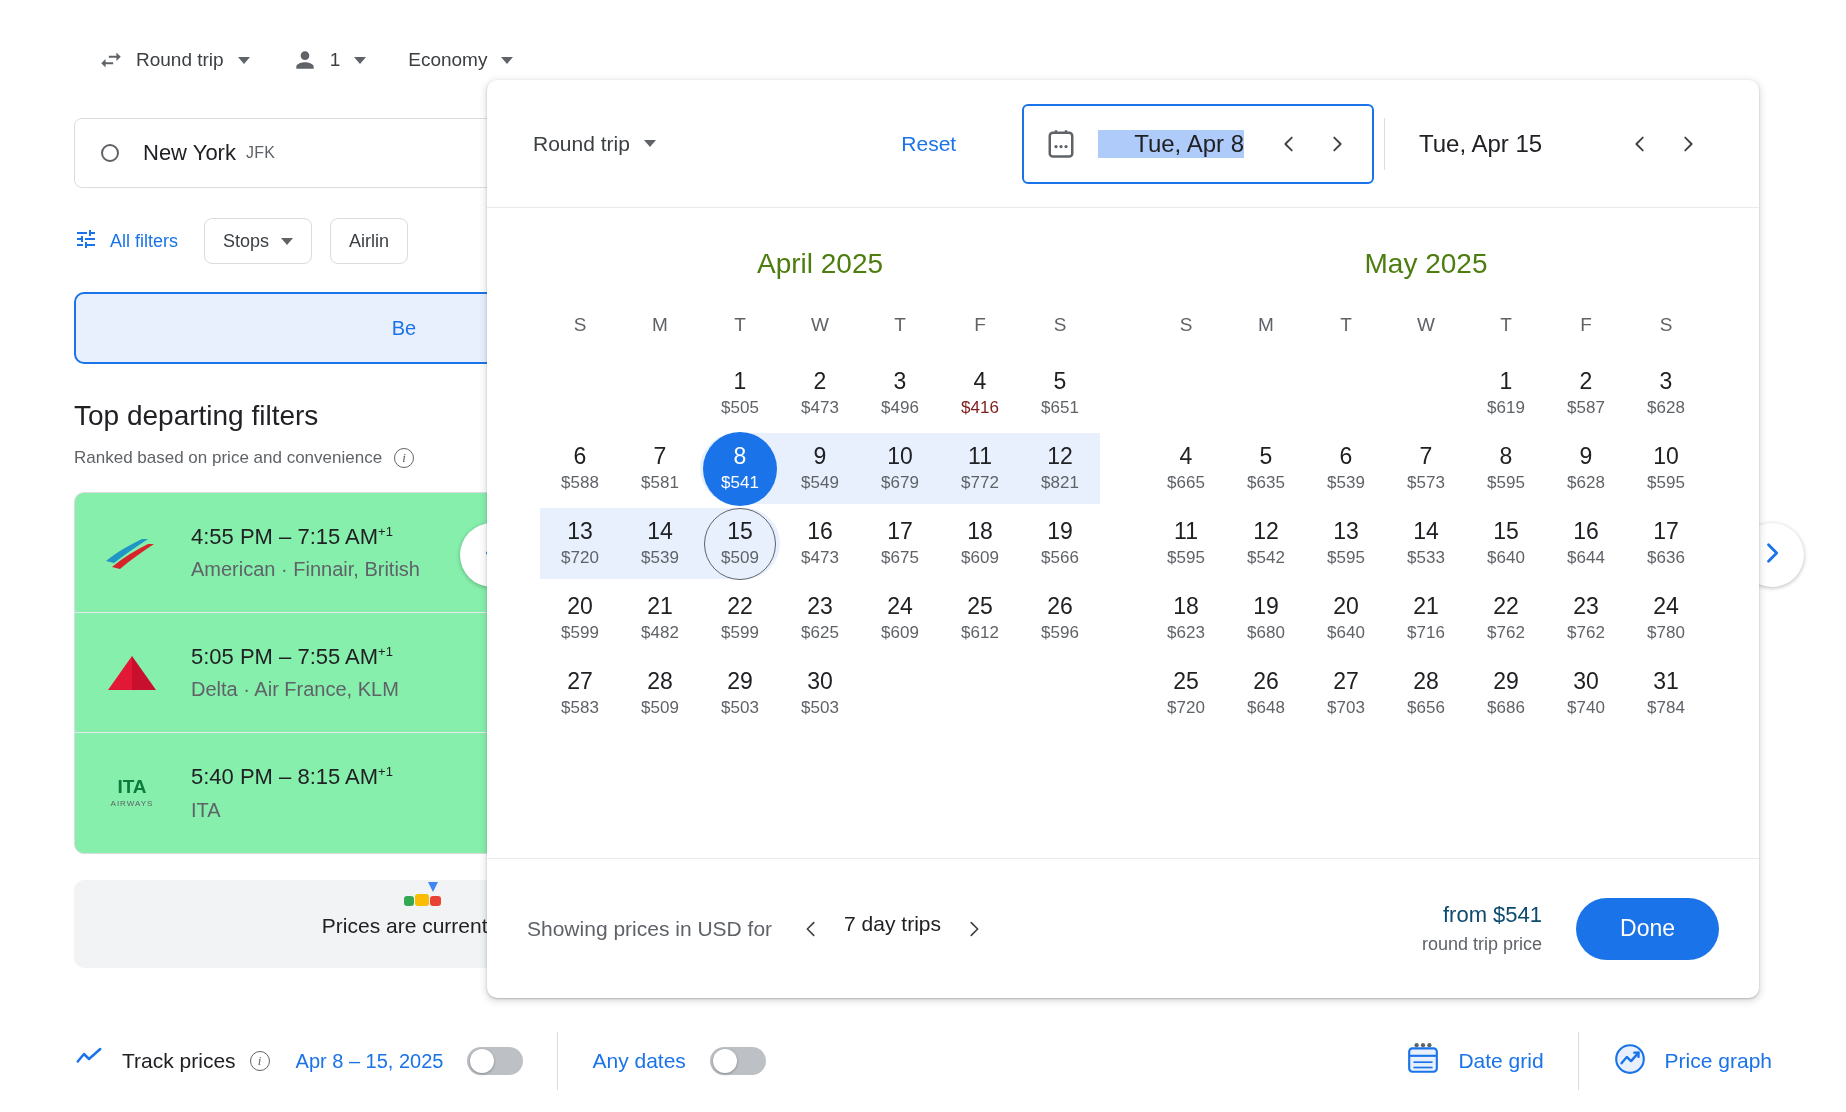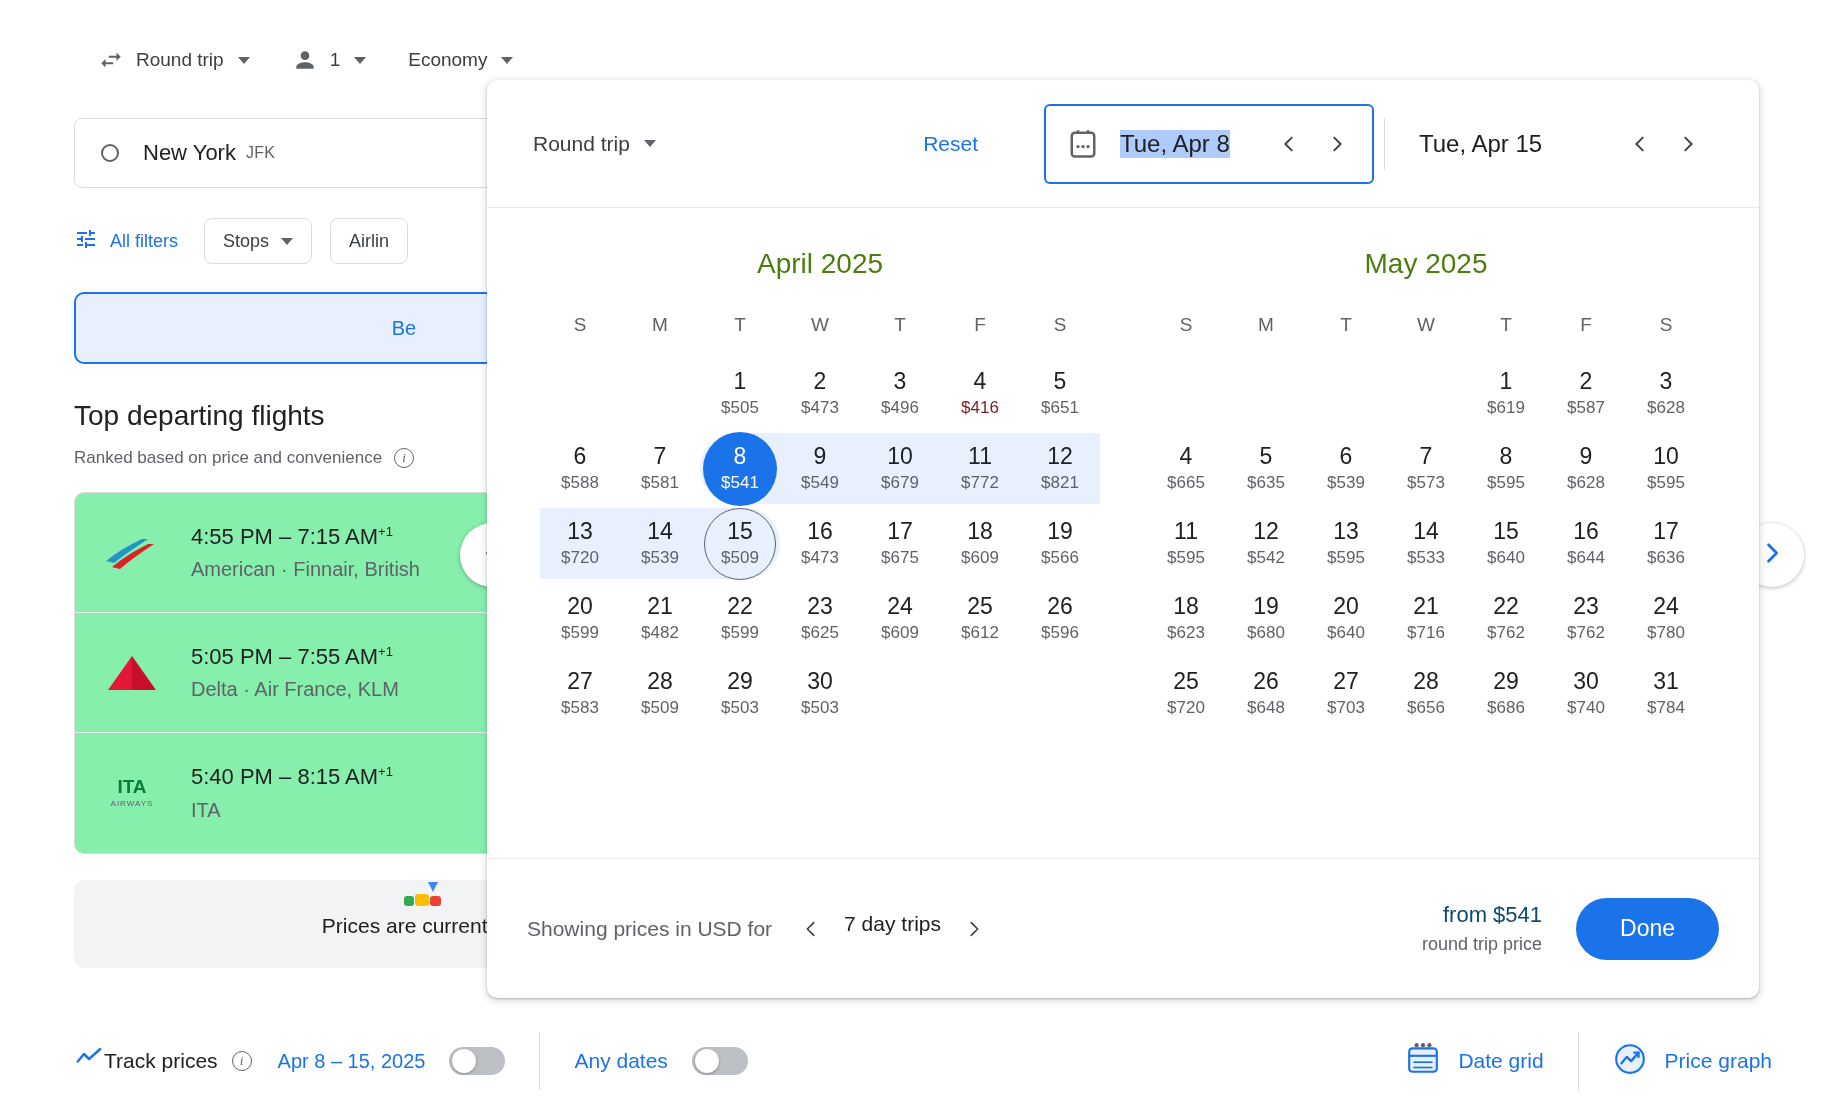--- a/index.html
+++ b/index.html
@@ -60,21 +60,21 @@
 
   .price-banner {
     position: absolute; left: 74px; top: 880px; width: 700px; height: 88px;
     background: #f1f3f4; border-radius: 10px; display: flex; align-items: center; padding: 0 32px; flex-direction: column;
   }
   .pb-text { font-size: 21px; font-weight: 500; color: #202124; margin-left: 22px; }
   .pb-high { color: #c5221f; }
 
   .bottom-bar { position: absolute; left: 0; top: 1010px; width: 1846px; height: 102px; background: #fff; display: flex; align-items: center; }
   .bb-left { display: flex; align-items: center; margin-left: 74px; }
-  .bb-track { font-size: 21px; font-weight: 500; color: #202124; }
+  .bb-track { font-size: 21px; font-weight: 500; color: #202124; margin-left: 18px; }
   .bb-dates { font-size: 20px; color: #1a73e8; font-weight: 500; margin-left: 26px; }
   .toggle { width: 56px; height: 28px; border-radius: 14px; background: #bdc1c6; position: relative; margin-left: 24px; cursor: pointer; }
   .toggle .knob { position: absolute; width: 24px; height: 24px; border-radius: 50%; background: #fff; top: 2px; left: 3px; box-shadow: 0 1px 3px rgba(0,0,0,.3); }
   .vdivider { width: 1px; height: 58px; background: #dadce0; margin: 0 34px; }
   .bb-anydates { font-size: 21px; color: #1a73e8; font-weight: 500; }
   .bb-right { margin-left: auto; display: flex; align-items: center; margin-right: 74px; }
   .bb-link { display: flex; align-items: center; font-size: 21px; color: #1a73e8; font-weight: 500; cursor: pointer; }
   .bb-link .gicon { margin-right: 18px; }
 
   .side-arrow {
@@ -95,21 +95,21 @@
   .trip-select { display: flex; align-items: center; font-size: 21px; color: #3c4043; cursor: pointer; padding: 8px 12px; border-radius: 6px; }
   .reset-btn { margin-left: auto; font-size: 21px; color: #1a73e8; font-weight: 500; cursor: pointer; padding: 8px 14px; }
   .date-fields { display: flex; align-items: stretch; margin-left: 52px; }
   .date-field {
     display: flex; align-items: center; height: 80px; padding: 0 18px 0 22px; border-radius: 6px;
     border: 2px solid transparent; min-width: 330px; cursor: text;
   }
   .date-field.active { border-color: #1a73e8; }
   .date-field .cal-icon { margin-right: 22px; display: flex; }
   .date-val { font-size: 24px; color: #202124; white-space: nowrap; }
-  .date-val.sel { background: #aecbfa; }
+  .date-val.sel { background: #aecbfa; padding-left: 36px; }
   .df-navs { display: flex; align-items: center; margin-left: auto; gap: 14px; padding-left: 28px; }
   .nav-chev { width: 34px; height: 34px; display: flex; align-items: center; justify-content: center; cursor: pointer; border-radius: 50%; }
   .fields-divider { width: 1px; background: #dadce0; margin: 14px 10px; }
 
   .cal-body { flex: 1; display: flex; justify-content: space-around; padding: 24px 30px 0; }
   .month { width: 560px; }
   .month-title { text-align: center; font-size: 28px; color: #4d7c0f; font-weight: 400; margin: 16px 0 34px; }
   .dow-row, .week-row { display: grid; grid-template-columns: repeat(7, 1fr); }
   .dow { text-align: center; font-size: 19px; color: #5f6368; padding-bottom: 22px; }
   .week-row { margin-bottom: 4px; }
@@ -197,21 +197,21 @@
       </div>
       <div class="filter-chip">
         <span>Airlin</span>
       </div>
     </div>
 
     <div class="best-banner">
       <span>Be</span>
     </div>
 
-    <div class="sec-title">Top departing flights</div>
+    <div class="sec-title">Top departing filters</div>
     <div class="sec-sub">
       <span>Ranked based on price and convenience</span>
       <span class="info-circle">i</span>
     </div>
 
     <div class="flight-list">
       <div class="flight-row">
         <span class="airline-logo">
           <svg width="60" height="44" viewBox="0 0 60 44">
             <path d="M4 30 C16 20 28 14 40 8 L46 8 C34 16 22 24 12 32 Z" fill="#2196c4"></path>

